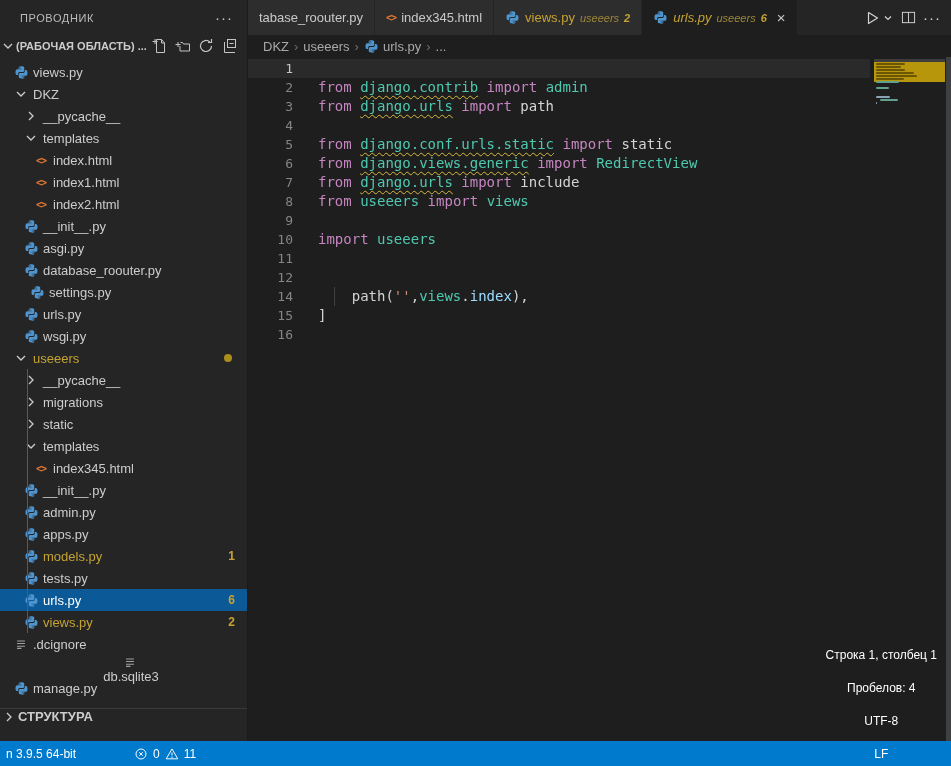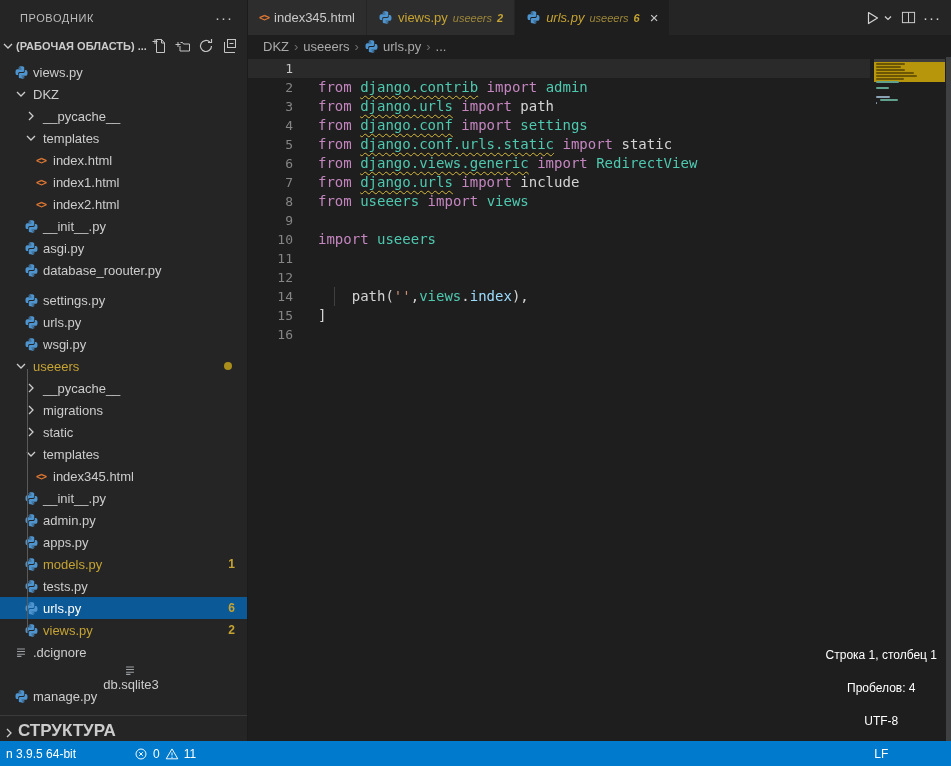--- a/index.html
+++ b/index.html
@@ -18,21 +18,21 @@
   .tree{flex:1;position:relative;padding-top:4px;overflow:hidden;font-size:13px;color:#cccccc;}
   .trow{height:22px;display:flex;align-items:center;cursor:pointer;position:relative;}
   .trow .tslot{width:18px;flex:none;display:flex;justify-content:center;align-items:center;}
   .trow .tlabel{margin-left:3px;white-space:nowrap;}
   .trow.warn .tlabel{color:#c5a332;}
   .trow.sel{background:#0b5997;}
   .trow.sel .tlabel{color:#fff;}
   .badge{margin-left:auto;margin-right:12px;color:#c5a332;font-size:12px;font-weight:bold;}
   .mdot{margin-left:auto;margin-right:15px;width:8px;height:8px;border-radius:50%;background:#a98e1c;}
   .tguide{position:absolute;width:0;border-left:1px solid #5a5a5a;left:27px;}
-  .outline-row{height:26px;flex:none;border-top:1px solid #3a3a3a;display:flex;align-items:flex-end;font-size:17px;font-weight:bold;color:#ccc;}
+  .outline-row{height:33px;flex:none;border-top:1px solid #3a3a3a;display:flex;align-items:flex-start;font-size:13px;font-weight:bold;color:#ccc;}
   .outline-row .chev{width:18px;display:flex;justify-content:center;}
 
   
   .editor-col{flex:1;display:flex;flex-direction:column;min-width:0;background:#1e1e1e;}
   .tabbar{height:35px;flex:none;background:#252526;display:flex;align-items:stretch;}
   #tabs{display:flex;align-items:stretch;}
   .tab{display:flex;align-items:center;gap:5px;padding:0 11px;background:#2d2d2d;border-right:1px solid #252526;font-size:13px;color:#c9c9c9;cursor:pointer;white-space:nowrap;}
   .tab.active{background:#1e1e1e;}
   .tab.warn .tlab{color:#c5a332;}
   .tab.preview .tlab{font-style:italic;}
@@ -214,21 +214,21 @@
             <span class="tslot">
               <span class="icon">
                 <svg width="15" height="15" viewBox="0 0 32 32">
                   <path fill="#4e94ce" d="M15.9 2.5c-6.3 0-5.9 2.8-5.9 2.8v2.9h6v.9H7.3s-4.1-.5-4.1 6.1 3.6 6.3 3.6 6.3h2.1v-3s-.1-3.6 3.5-3.6h6s3.4.1 3.4-3.3V5.4s.5-2.9-5.9-2.9zm-3.3 1.9a1.1 1.1 0 1 1 0 2.2 1.1 1.1 0 0 1 0-2.2z"></path>
                   <path fill="#4e94ce" d="M16.1 29.5c6.3 0 5.9-2.8 5.9-2.8v-2.9h-6v-.9h8.7s4.1.5 4.1-6.1-3.6-6.3-3.6-6.3h-2.1v3s.1 3.6-3.5 3.6h-6s-3.4-.1-3.4 3.3v5.2s-.5 2.9 5.9 2.9zm3.3-1.9a1.1 1.1 0 1 1 0-2.2 1.1 1.1 0 0 1 0 2.2z"></path>
                 </svg>
               </span>
             </span>
             <span class="tlabel">database_roouter.py</span>
           </div>
-          <div class="trow" style="padding-left: 22px; margin-top: 8px;">
+          <div class="trow" style="padding-left: 28px;">
             <span class="tslot">
               <span class="icon">
                 <svg width="15" height="15" viewBox="0 0 32 32">
                   <path fill="#4e94ce" d="M15.9 2.5c-6.3 0-5.9 2.8-5.9 2.8v2.9h6v.9H7.3s-4.1-.5-4.1 6.1 3.6 6.3 3.6 6.3h2.1v-3s-.1-3.6 3.5-3.6h6s3.4.1 3.4-3.3V5.4s.5-2.9-5.9-2.9zm-3.3 1.9a1.1 1.1 0 1 1 0 2.2 1.1 1.1 0 0 1 0-2.2z"></path>
                   <path fill="#4e94ce" d="M16.1 29.5c6.3 0 5.9-2.8 5.9-2.8v-2.9h-6v-.9h8.7s4.1.5 4.1-6.1-3.6-6.3-3.6-6.3h-2.1v3s.1 3.6-3.5 3.6h-6s-3.4-.1-3.4 3.3v5.2s-.5 2.9 5.9 2.9zm3.3-1.9a1.1 1.1 0 1 1 0-2.2 1.1 1.1 0 0 1 0 2.2z"></path>
                 </svg>
               </span>
             </span>
             <span class="tlabel">settings.py</span>
           </div>
@@ -431,20 +431,23 @@
             </svg>
           </span>
         <span>СТРУКТУРА</span>
       </div>
     </aside>
 
     <div class="editor-col">
       <div class="tabbar">
         <div id="tabs">
             <div class="tab">
+              <span class="tlab">tabase_roouter.py</span>
+            </div>
+            <div class="tab">
               <span class="icon ico-html">&lt;&gt;</span>
               <span class="tlab">index345.html</span>
             </div>
             <div class="tab warn">
               <span class="icon">
                 <svg width="15" height="15" viewBox="0 0 32 32">
                   <path fill="#4e94ce" d="M15.9 2.5c-6.3 0-5.9 2.8-5.9 2.8v2.9h6v.9H7.3s-4.1-.5-4.1 6.1 3.6 6.3 3.6 6.3h2.1v-3s-.1-3.6 3.5-3.6h6s3.4.1 3.4-3.3V5.4s.5-2.9-5.9-2.9zm-3.3 1.9a1.1 1.1 0 1 1 0 2.2 1.1 1.1 0 0 1 0-2.2z"></path>
                   <path fill="#4e94ce" d="M16.1 29.5c6.3 0 5.9-2.8 5.9-2.8v-2.9h-6v-.9h8.7s4.1.5 4.1-6.1-3.6-6.3-3.6-6.3h-2.1v3s.1 3.6-3.5 3.6h-6s-3.4-.1-3.4 3.3v5.2s-.5 2.9 5.9 2.9zm3.3-1.9a1.1 1.1 0 1 1 0-2.2 1.1 1.1 0 0 1 0 2.2z"></path>
                 </svg>
               </span>
@@ -514,21 +517,21 @@
           <span class="bc-sep">›</span>
           <span class="bc-item">
             <span>...</span>
           </span>
         </div>
       <div class="code-wrap">
         <div id="code">
             <div class="cline active"><span class="ln">1</span><span class="ct"></span></div>
             <div class="cline"><span class="ln">2</span><span class="ct"><span class="tk-kw">from </span><span class="tk-modw">django.contrib</span><span class="tk-df"> </span><span class="tk-kw">import </span><span class="tk-mod">admin</span></span></div>
             <div class="cline"><span class="ln">3</span><span class="ct"><span class="tk-kw">from </span><span class="tk-modw">django.urls</span><span class="tk-df"> </span><span class="tk-kw">import </span><span class="tk-df">path</span></span></div>
-            <div class="cline"><span class="ln">4</span><span class="ct"><span class="tk-kw">from </span><span class="tk-modw">django.conf</span><span class="tk-df"> </span><span class="tk-kw">import </span><span class="tk-mod">settings</span></span></div>
+            <div class="cline"><span class="ln">4</span></div>
             <div class="cline"><span class="ln">5</span><span class="ct"><span class="tk-kw">from </span><span class="tk-modw">django.conf.urls.static</span><span class="tk-df"> </span><span class="tk-kw">import </span><span class="tk-df">static</span></span></div>
             <div class="cline"><span class="ln">6</span><span class="ct"><span class="tk-kw">from </span><span class="tk-modw">django.views.generic</span><span class="tk-df"> </span><span class="tk-kw">import </span><span class="tk-mod">RedirectView</span></span></div>
             <div class="cline"><span class="ln">7</span><span class="ct"><span class="tk-kw">from </span><span class="tk-modw">django.urls</span><span class="tk-df"> </span><span class="tk-kw">import </span><span class="tk-df">include</span></span></div>
             <div class="cline"><span class="ln">8</span><span class="ct"><span class="tk-kw">from </span><span class="tk-mod">useeers</span><span class="tk-df"> </span><span class="tk-kw">import </span><span class="tk-mod">views</span></span></div>
             <div class="cline"><span class="ln">9</span><span class="ct"></span></div>
             <div class="cline"><span class="ln">10</span><span class="ct"><span class="tk-kw">import </span><span class="tk-mod">useeers</span></span></div>
             <div class="cline"><span class="ln">11</span><span class="ct"></span></div>
             <div class="cline"><span class="ln">12</span><span class="ct"></span></div>
             <div class="cline"><span class="ln">14</span><span class="ct"><span class="ig"></span><span class="tk-df">    path(</span><span class="tk-str">''</span><span class="tk-df">,</span><span class="tk-mod">views</span><span class="tk-df">.</span><span class="tk-var">index</span><span class="tk-df">),</span></span></div>
             <div class="cline"><span class="ln">15</span><span class="ct"><span class="tk-df">]</span></span></div>

